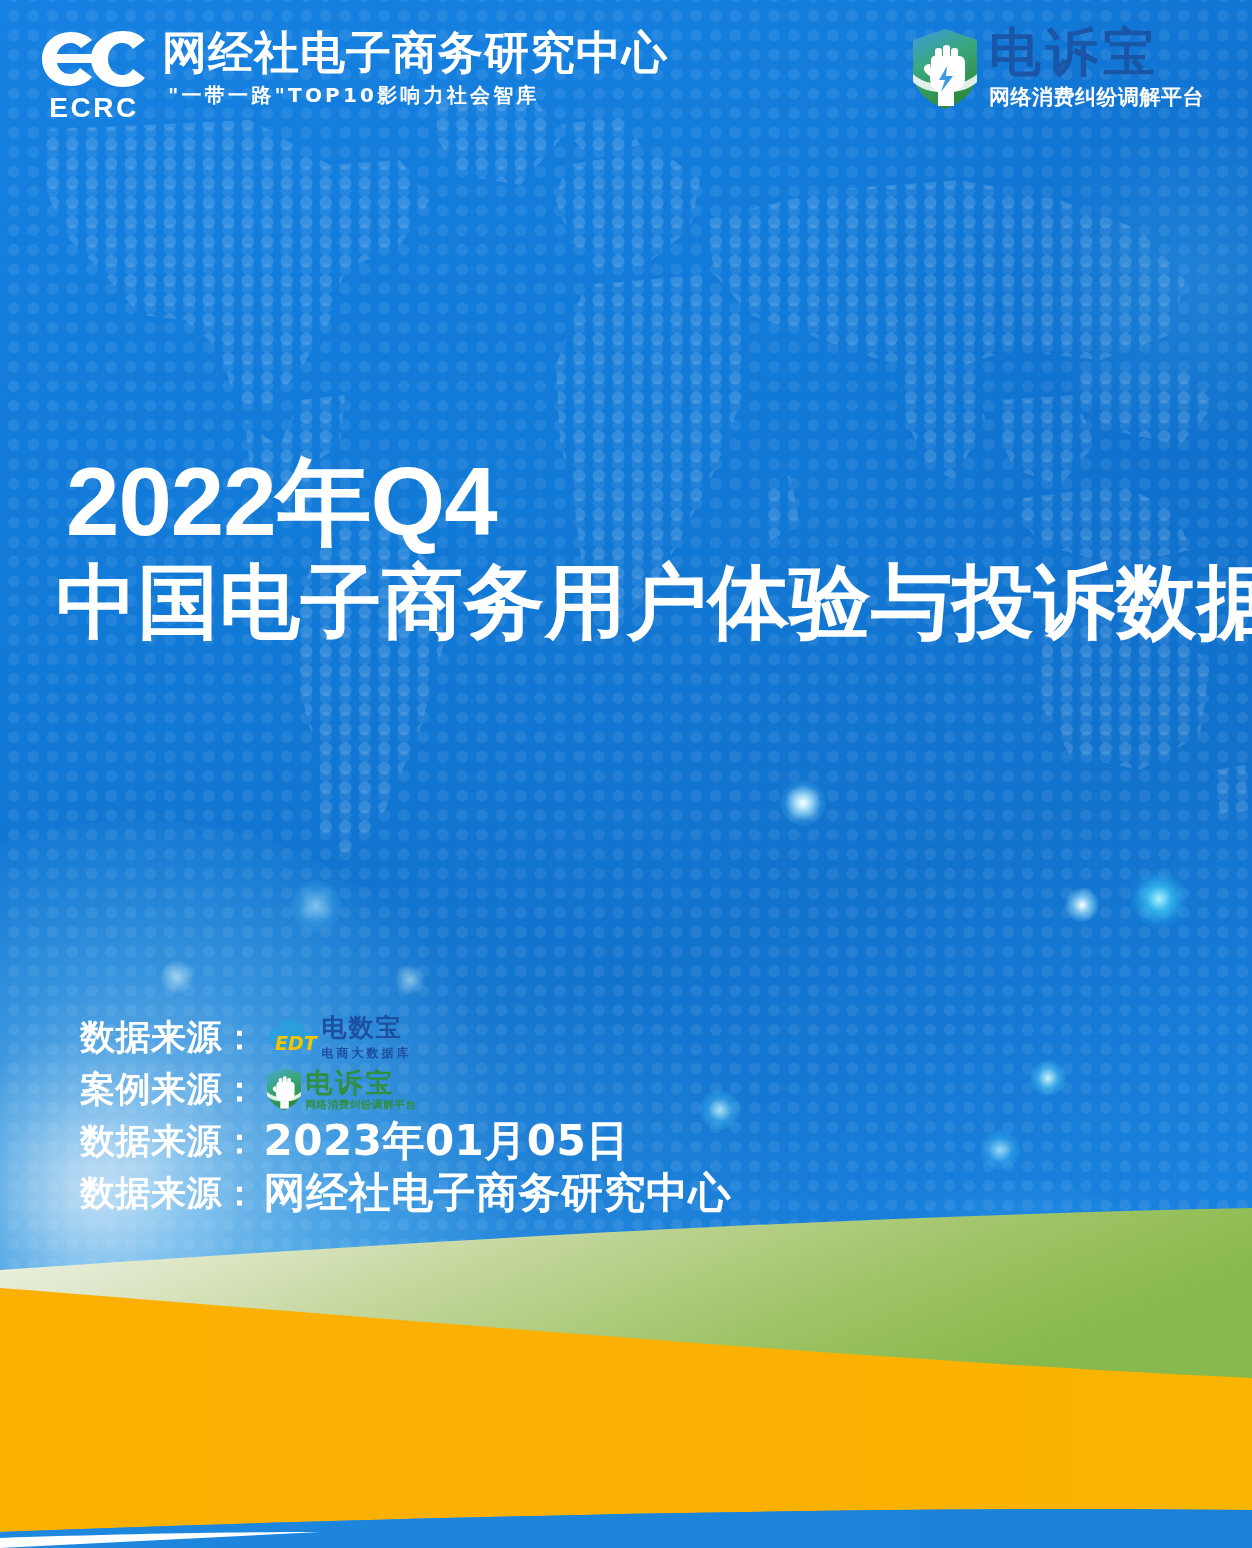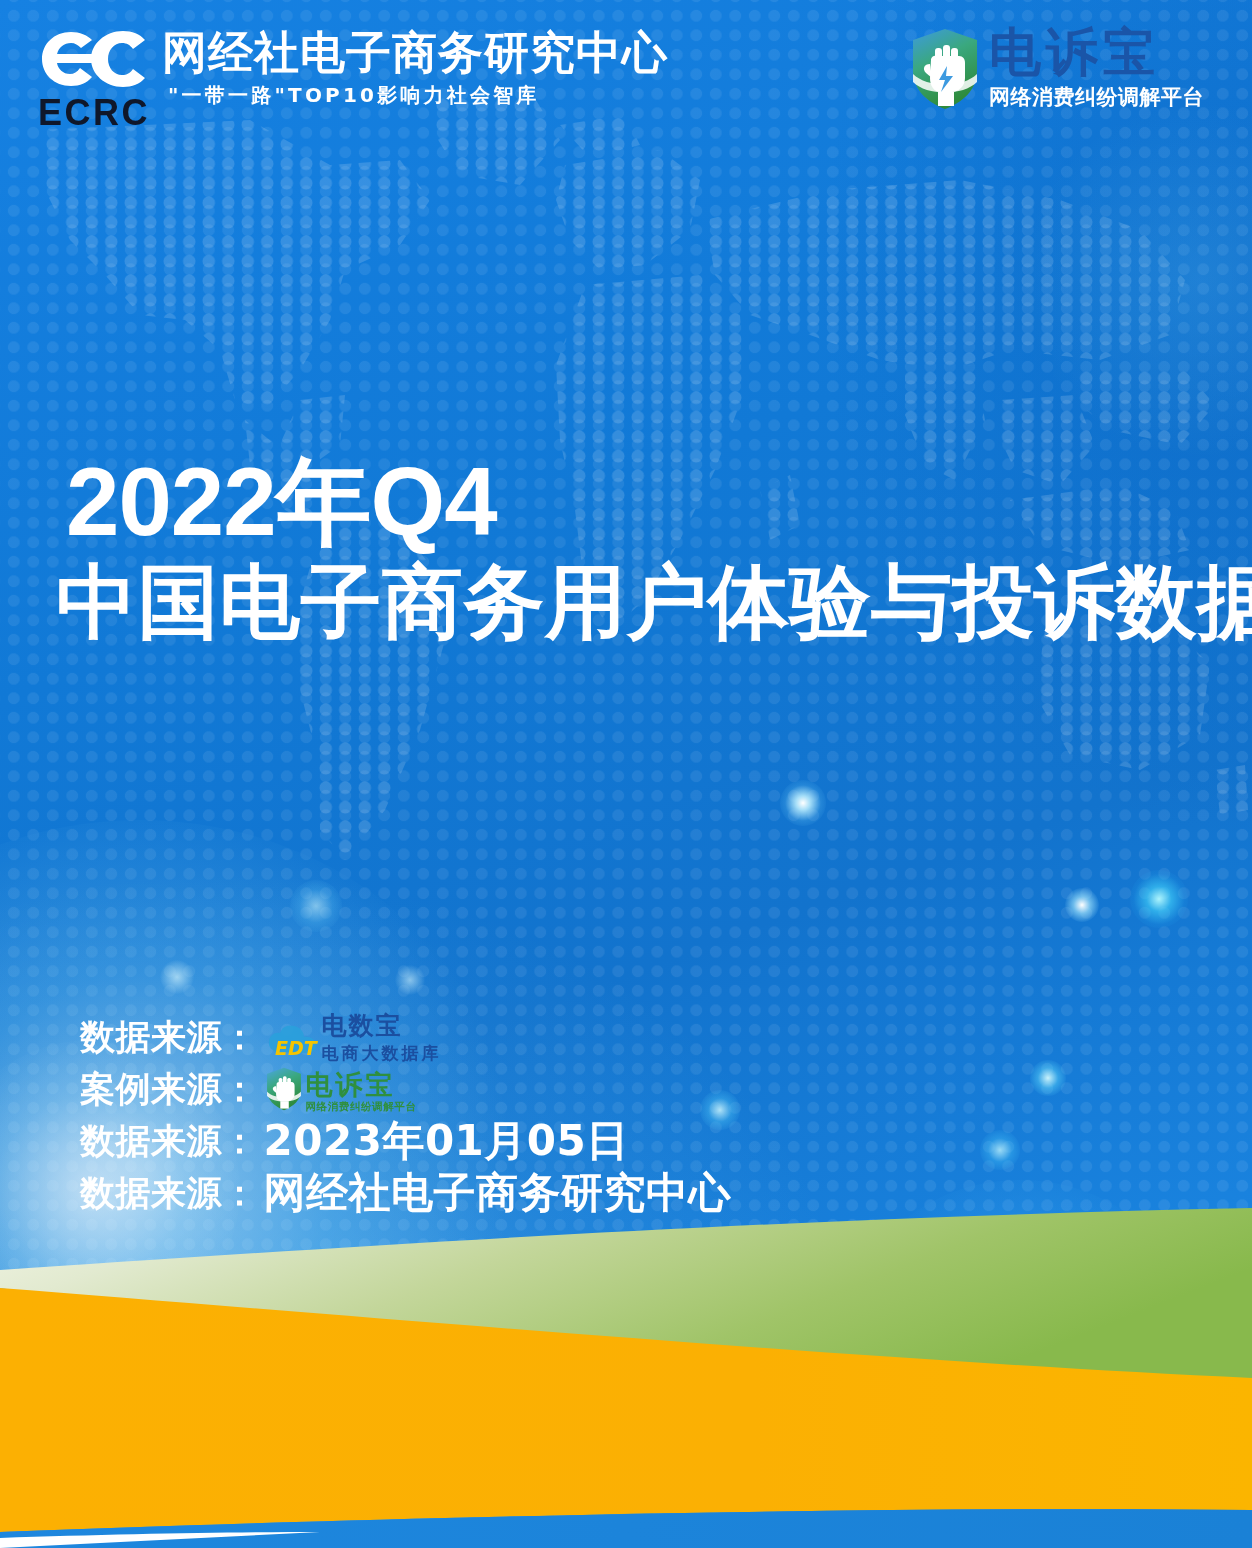--- a/index.html
+++ b/index.html
@@ -103,22 +103,22 @@
   }
 
   .ecrc-logo {
     position: absolute;
     left: 38px; top: 28px;
     display: flex;
     align-items: flex-start;
   }
   .ecrc-mark { width: 112px; }
   .ecrc-mark .ecrc-word {
-    color: #0f172a;
-    font-size: 36px;
+    color: #ffffff;
+    font-size: 28px;
     font-weight: bold;
     letter-spacing: 2.5px;
     text-align: center;
     margin-top: -2px;
     font-family: "Liberation Sans", sans-serif;
   }
   .ecrc-right { margin-left: 12px; margin-top: 2px; }
   .ecrc-cn {
     color: #ffffff;
     font-size: 45px;
@@ -217,29 +217,29 @@
     color: #ffffff;
     font-size: 42px;
     font-weight: bold;
     letter-spacing: 0.5px;
     white-space: nowrap;
     margin-left: 6px;
     font-family: "DejaVu Sans", "Liberation Sans", sans-serif;
   }
 
   
-  .mini-logo { display: flex; align-items: flex-end; margin-left: 8px; }
+  .mini-logo { display: flex; align-items: center; margin-left: 8px; }
   .mini-ssb-cloud { width: 54px; height: 40px; flex: none; margin-right: 2px; }
   .mini-ssb-text { line-height: 1; }
   .mini-ssb-cn {
     font-size: 25px; font-weight: bold; color: #1b4fa0; letter-spacing: 2px;
     font-family: "DejaVu Sans","Liberation Sans",sans-serif;
   }
   .mini-ssb-sub {
-    font-size: 17px; font-weight: bold; color: #1b4fa0; letter-spacing: 3px;
+    font-size: 12px; font-weight: bold; color: #1b4fa0; letter-spacing: 3px;
     margin-top: 7px; text-align: right;
     font-family: "DejaVu Sans","Liberation Sans",sans-serif;
   }
   .mini-dsb-shield { width: 36px; height: 44px; flex: none; margin-right: 4px; }
   .mini-dsb-cn {
     font-size: 27px; font-weight: bold; color: #2f8f3f; letter-spacing: 3px;
     font-family: "DejaVu Sans","Liberation Sans",sans-serif;
   }
   .mini-dsb-sub {
     font-size: 10.5px; font-weight: bold; color: #2f8f3f; letter-spacing: 0.6px;

